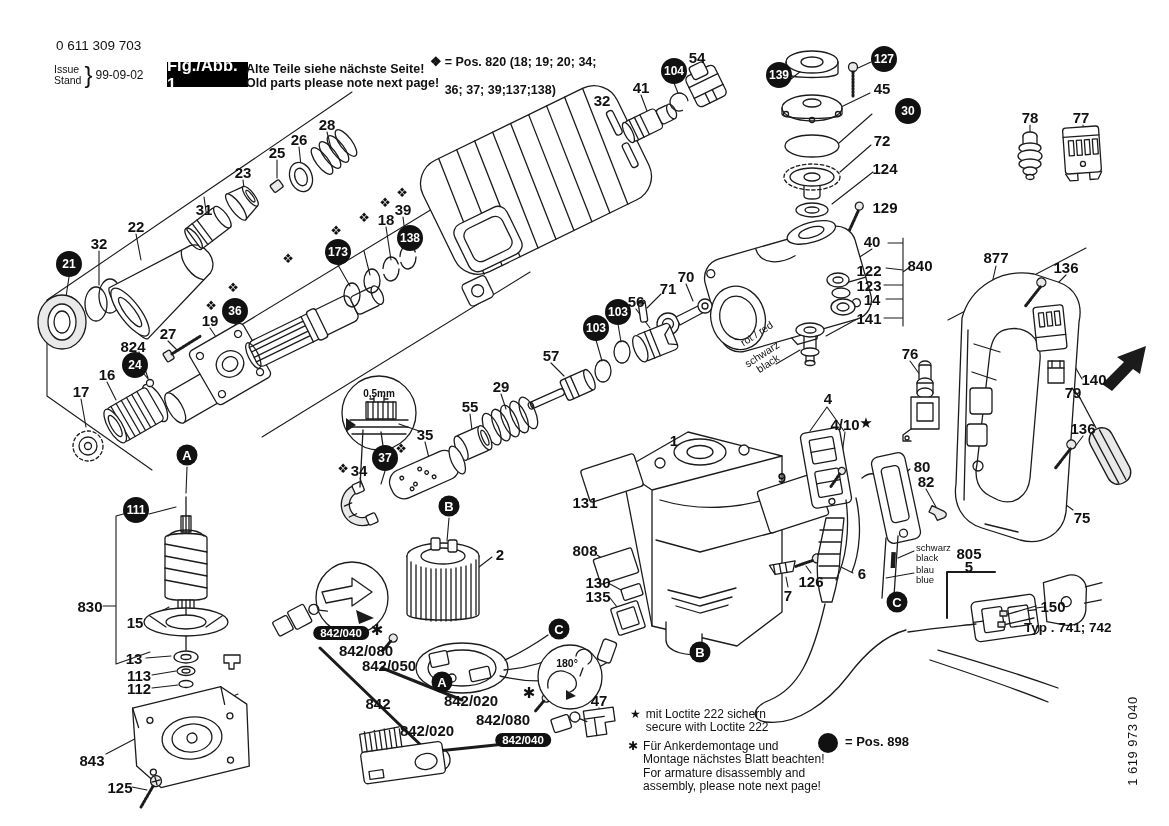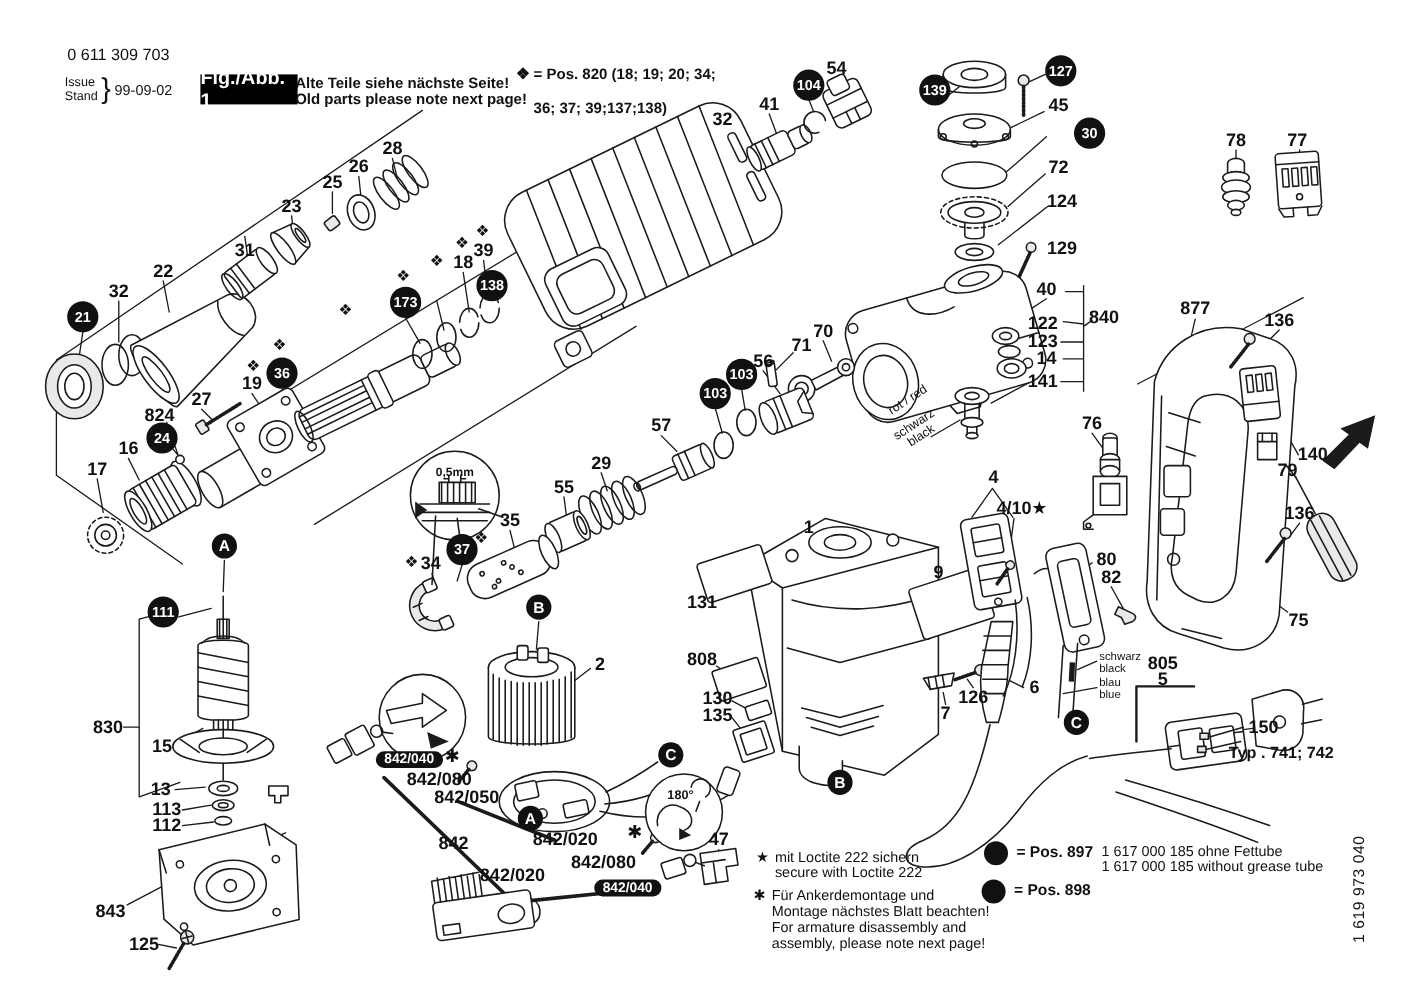--- a/index.html
+++ b/index.html
@@ -582,26 +582,20 @@
     <span>★</span>
     <span>mit Loctite 222 sichern
 secure with Loctite 222</span>
   </div>
   <div class="note burst-note">
     <span>✱</span>
     <span>Für Ankerdemontage und
 Montage nächstes Blatt beachten!
 For armature disassembly and
 assembly, please note next page!</span>
-  </div>
-  <div class="note legend-row legend-897">
-    <span class="dot"></span>
-    <span class="lab">= Pos. 897</span>
-    <span class="txt">1 617 000 185 ohne Fettube
-1 617 000 185 without grease tube</span>
   </div>
   <div class="note legend-row legend-898">
     <span class="dot"></span>
     <span class="lab">= Pos. 898</span>
   </div>
   <div class="note sheet-number">1 619 973 040</div>
   <div class="note typ-label">Typ . 741; 742</div>
   <div class="note detail-gap">0,5mm</div>
   <div class="note detail-angle">180°</div>
   <div class="note rot-red">rot / red</div>

